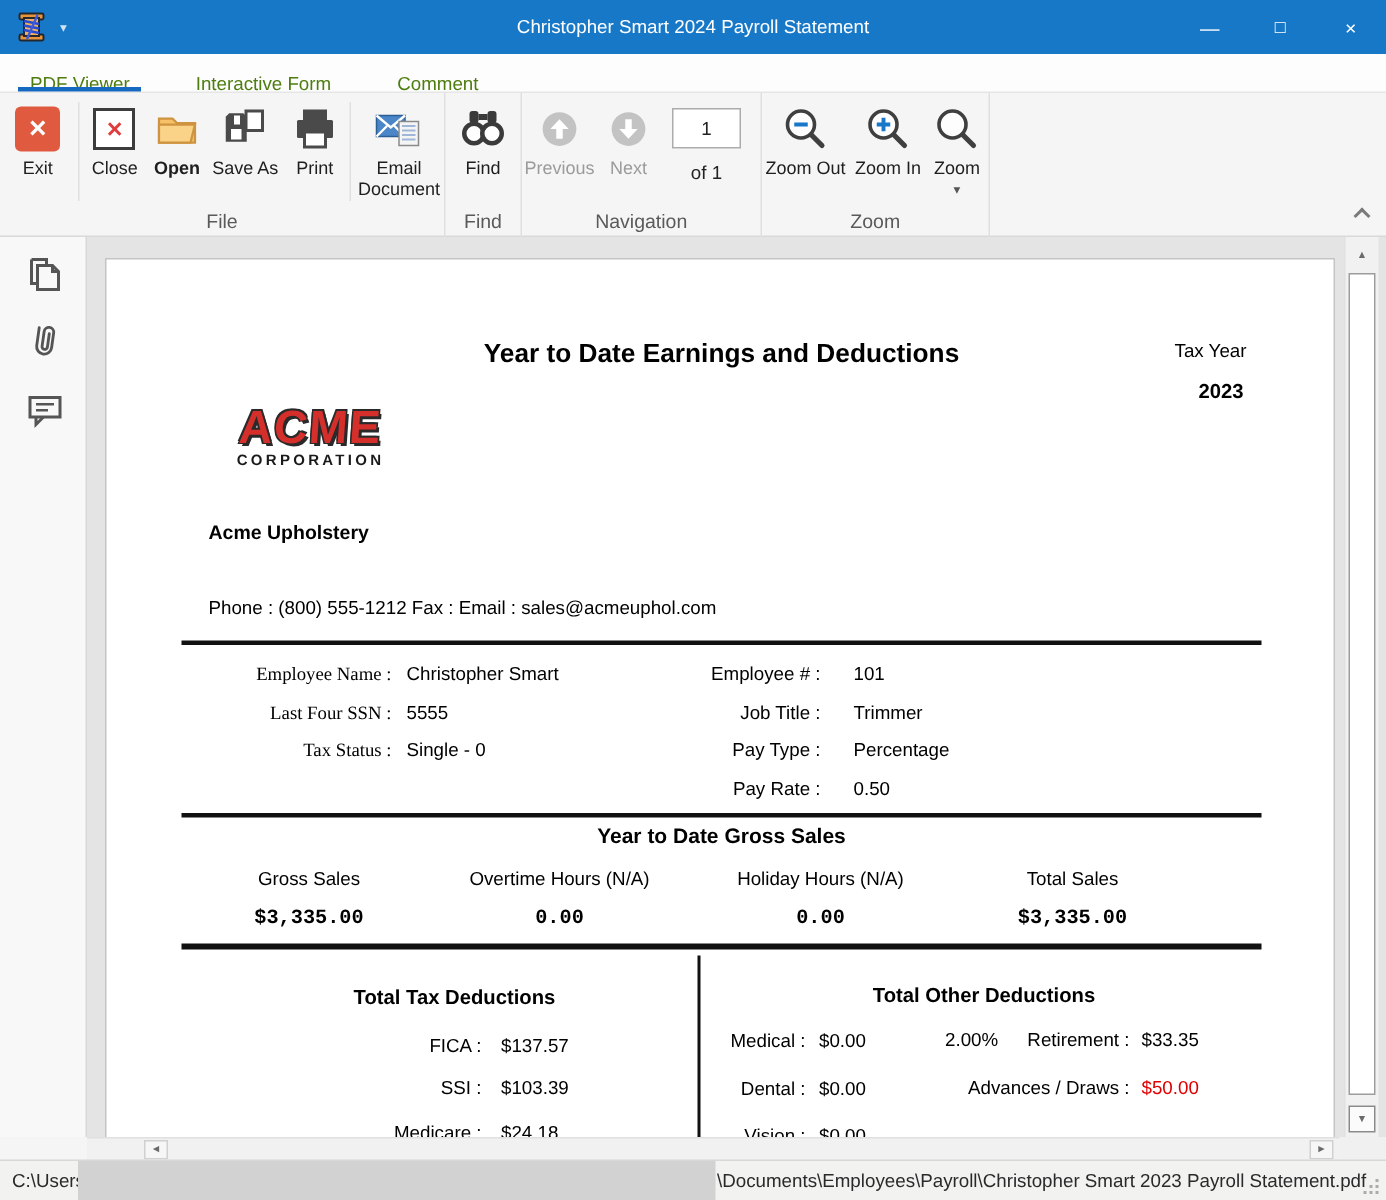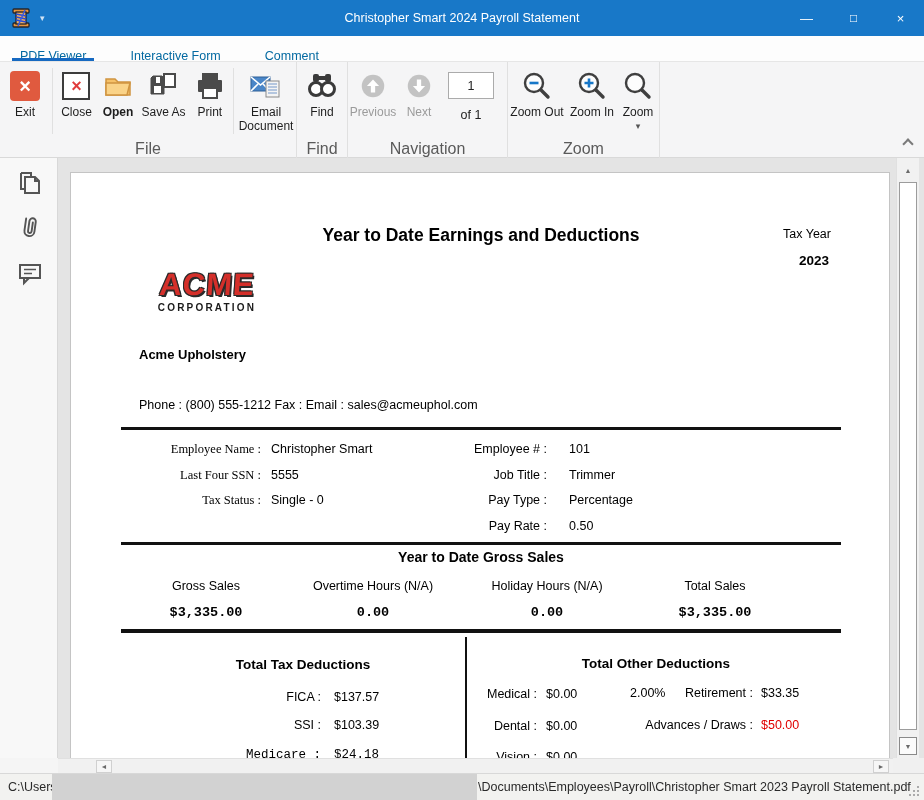--- a/index.html
+++ b/index.html
@@ -10,30 +10,30 @@
   .titlebar { position:absolute; top:0; left:0; width:924px; height:36px; background:#1878c8; display:flex; align-items:center; }
   .app-icon { width:22px; height:22px; margin-left:10px; }
   .title-caret { color:#cfe3f5; font-size:9px; margin-left:8px; }
   .win-title { position:absolute; left:0; right:0; text-align:center; color:#ffffff; font-size:12.5px; pointer-events:none; }
   .win-controls { position:absolute; right:0; top:0; height:36px; display:flex; }
   .win-btn { width:47px; height:36px; display:flex; align-items:center; justify-content:center; color:#ffffff; font-size:13px; cursor:default; }
   .win-btn.max { font-size:12px; }
 
   
   .tabbar { position:absolute; top:36px; left:0; width:924px; height:26px; background:#fdfdfd; display:flex; align-items:stretch; border-bottom:1px solid #e6e6e6; }
-  .tab { padding:0 10px; margin-left:8px; display:flex; align-items:center; font-size:12.5px; color:#0369a1; position:relative;margin-top:14px; }
+  .tab { padding:0 10px; margin-left:8px; display:flex; align-items:center; font-size:12.5px; color:#4d7c0f; position:relative;margin-top:14px; }
   .tab.first { margin-left:10px; }
   .tab.active::after { content:""; position:absolute; left:2px; right:2px; bottom:0; height:3px; background:#1669c1; }
   .tab.mid { margin-left:24px; }
 
   
   .ribbon { position:absolute; top:62px; left:0; width:924px; height:96px; background:#f5f5f6; border-bottom:1px solid #d9d9d9; display:flex; }
   .rgroup { height:96px; display:flex; flex-direction:column; border-right:1px solid #e0e0e0; }
   .rgroup-buttons { flex:1; display:flex; align-items:flex-start; padding-top:4px; }
-  .rgroup-label { height:18px; text-align:center; font-size:16px; color:#5a5a5a; }
+  .rgroup-label { height:18px; text-align:center; font-size:13px; color:#5a5a5a; }
   .rbtn { display:flex; flex-direction:column; align-items:center; padding-top:3px; font-size:12px; color:#1e1e1e; line-height:1.15; text-align:center; }
   .rbtn .ricon { width:34px; height:34px; display:flex; align-items:center; justify-content:center; margin-bottom:3px; }
   .rbtn.disabled { color:#9b9b9b; }
   .vsep { width:1px; background:#e0e0e0; align-self:stretch; margin:2px 2px 6px 2px; }
   .exit-glyph { width:30px; height:30px; background:#e05a3f; border-radius:4px; color:#fff; font-size:20px; font-weight:bold; display:flex; align-items:center; justify-content:center; }
   .close-glyph { width:28px; height:28px; background:#ffffff; border:2px solid #3c3c3c; color:#e03c3c; font-size:18px; font-weight:bold; display:flex; align-items:center; justify-content:center; }
   .pagebox-col { display:flex; flex-direction:column; align-items:center; margin-left:8px; padding-top:6px; }
   .pagebox { width:46px; height:27px; background:#ffffff; border:1px solid #ababab; text-align:center; font-size:12.5px; font-family:"Liberation Sans", sans-serif; color:#222; }
   .page-of { margin-top:9px; font-size:12.5px; color:#222; }
   .zoom-caret { color:#555; font-size:9px; margin-top:1px; }
@@ -77,21 +77,21 @@
   .gcol.v { font-weight:bold; font-size:13.5px;font-family:Liberation Mono, monospace; }
   .gc0 { left:65px; width:140px; } .gc1 { left:222px; width:160px; } .gc2 { left:396px; width:160px; } .gc3 { left:574px; width:140px; }
   .gh { top:406px; } .gv { top:432px; }
 
   .vdiv { left:394px; top:464px; width:2px; height:196px; background:#111; }
   .ded-title { top:484px; font-size:13.5px; font-weight:bold; text-align:center; }
   .ded-title.left { left:112px; width:240px; }
   .ded-title.right { left:465px; width:240px; top:483px; }
   .tax-lbl { left:100px; width:150px; }
   .tax-val { left:263px; }
-  .tr0 { top:517px; } .tr1 { top:545px; } .tr2 { top:575px;font-family:Liberation Mono, monospace; }
+  .tr0 { top:517px; } .tr1 { top:545px; } .tr2 { top:575px; }
   .oth-lbl { left:366px; width:100px; }
   .oth-val { left:475px; }
   .or0 { top:514px; } .or1 { top:546px; } .or2 { top:577px; }
   .ret-prefix { left:559px; top:513px; font-size:12.5px; }
   .ret-lbl { left:582px; width:100px; top:513px; }
   .ret-val { left:690px; top:513px; }
   .adv-lbl { left:540px; width:142px; top:545px; }
   .adv-val { left:690px; top:545px; color:#e00000; }
 
   

